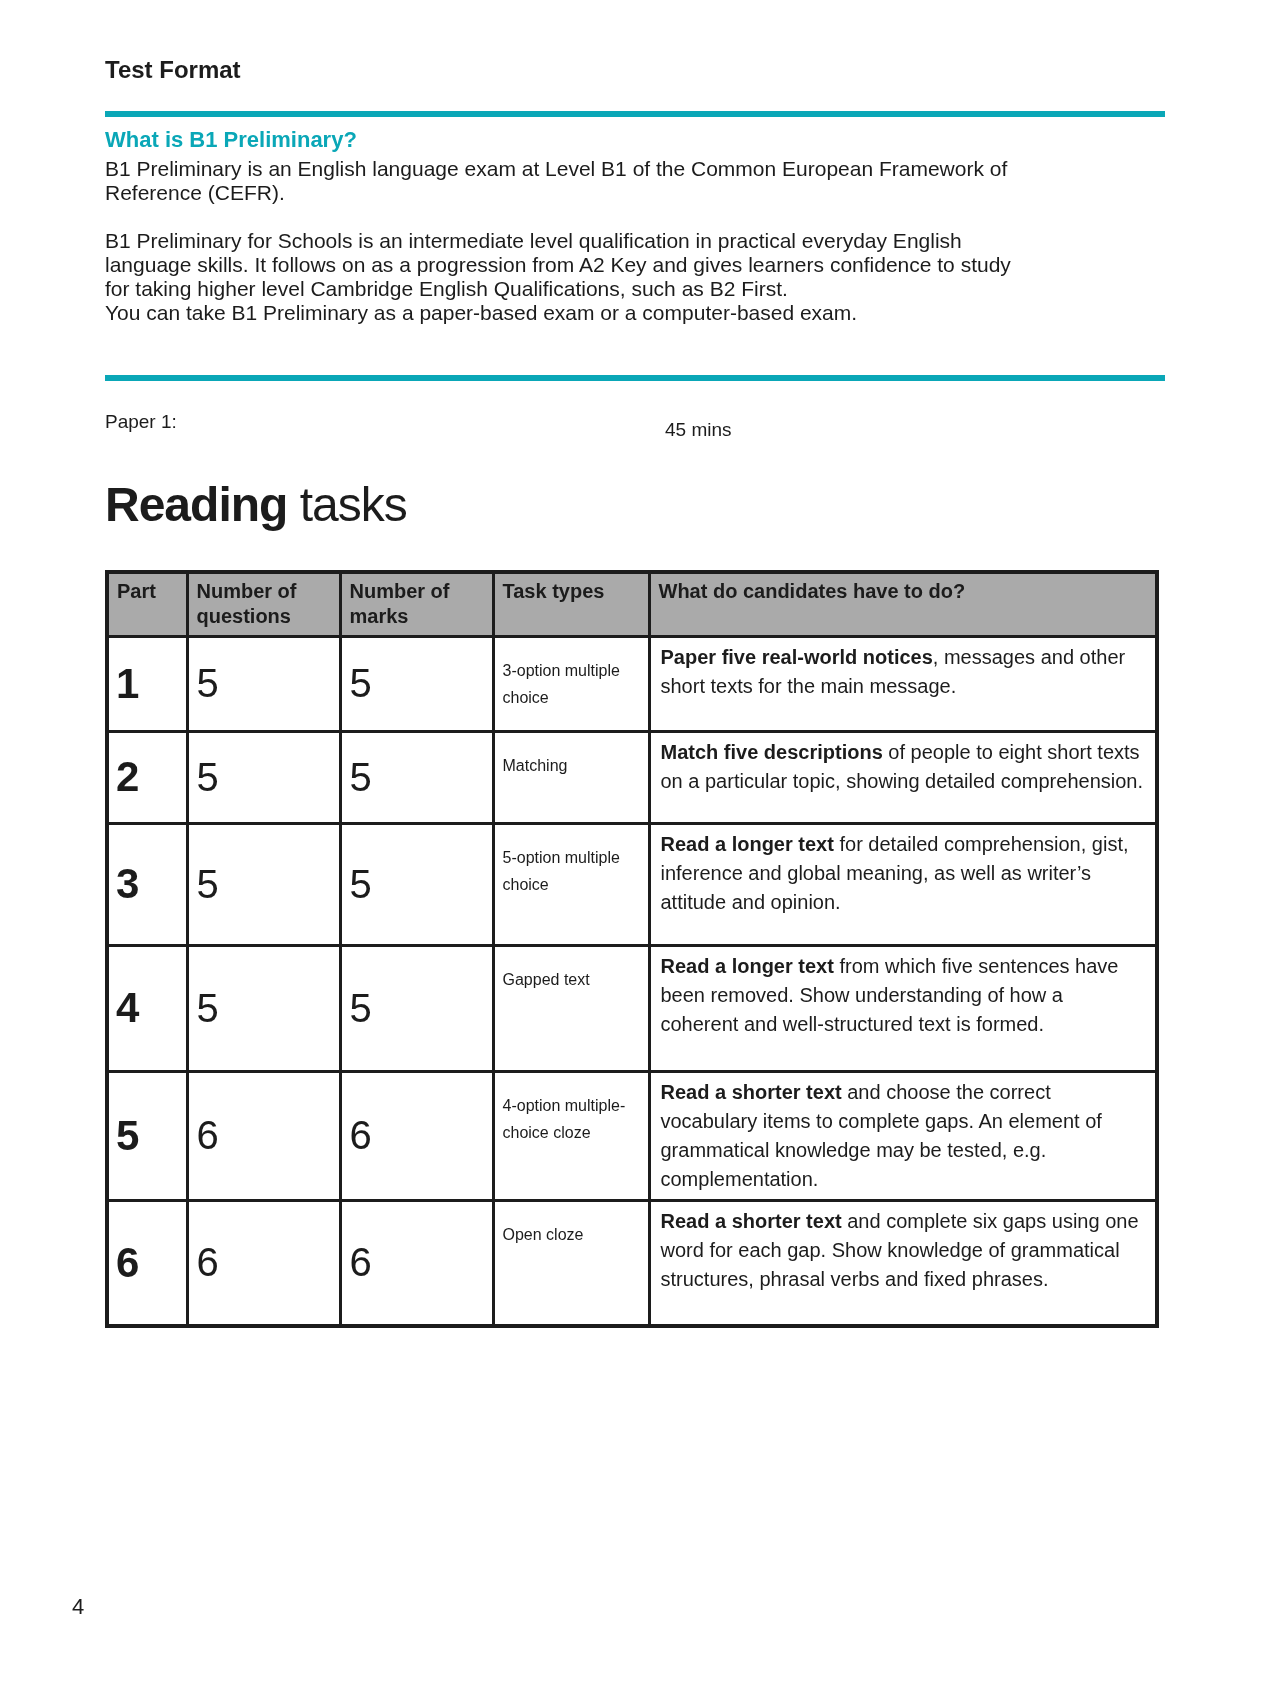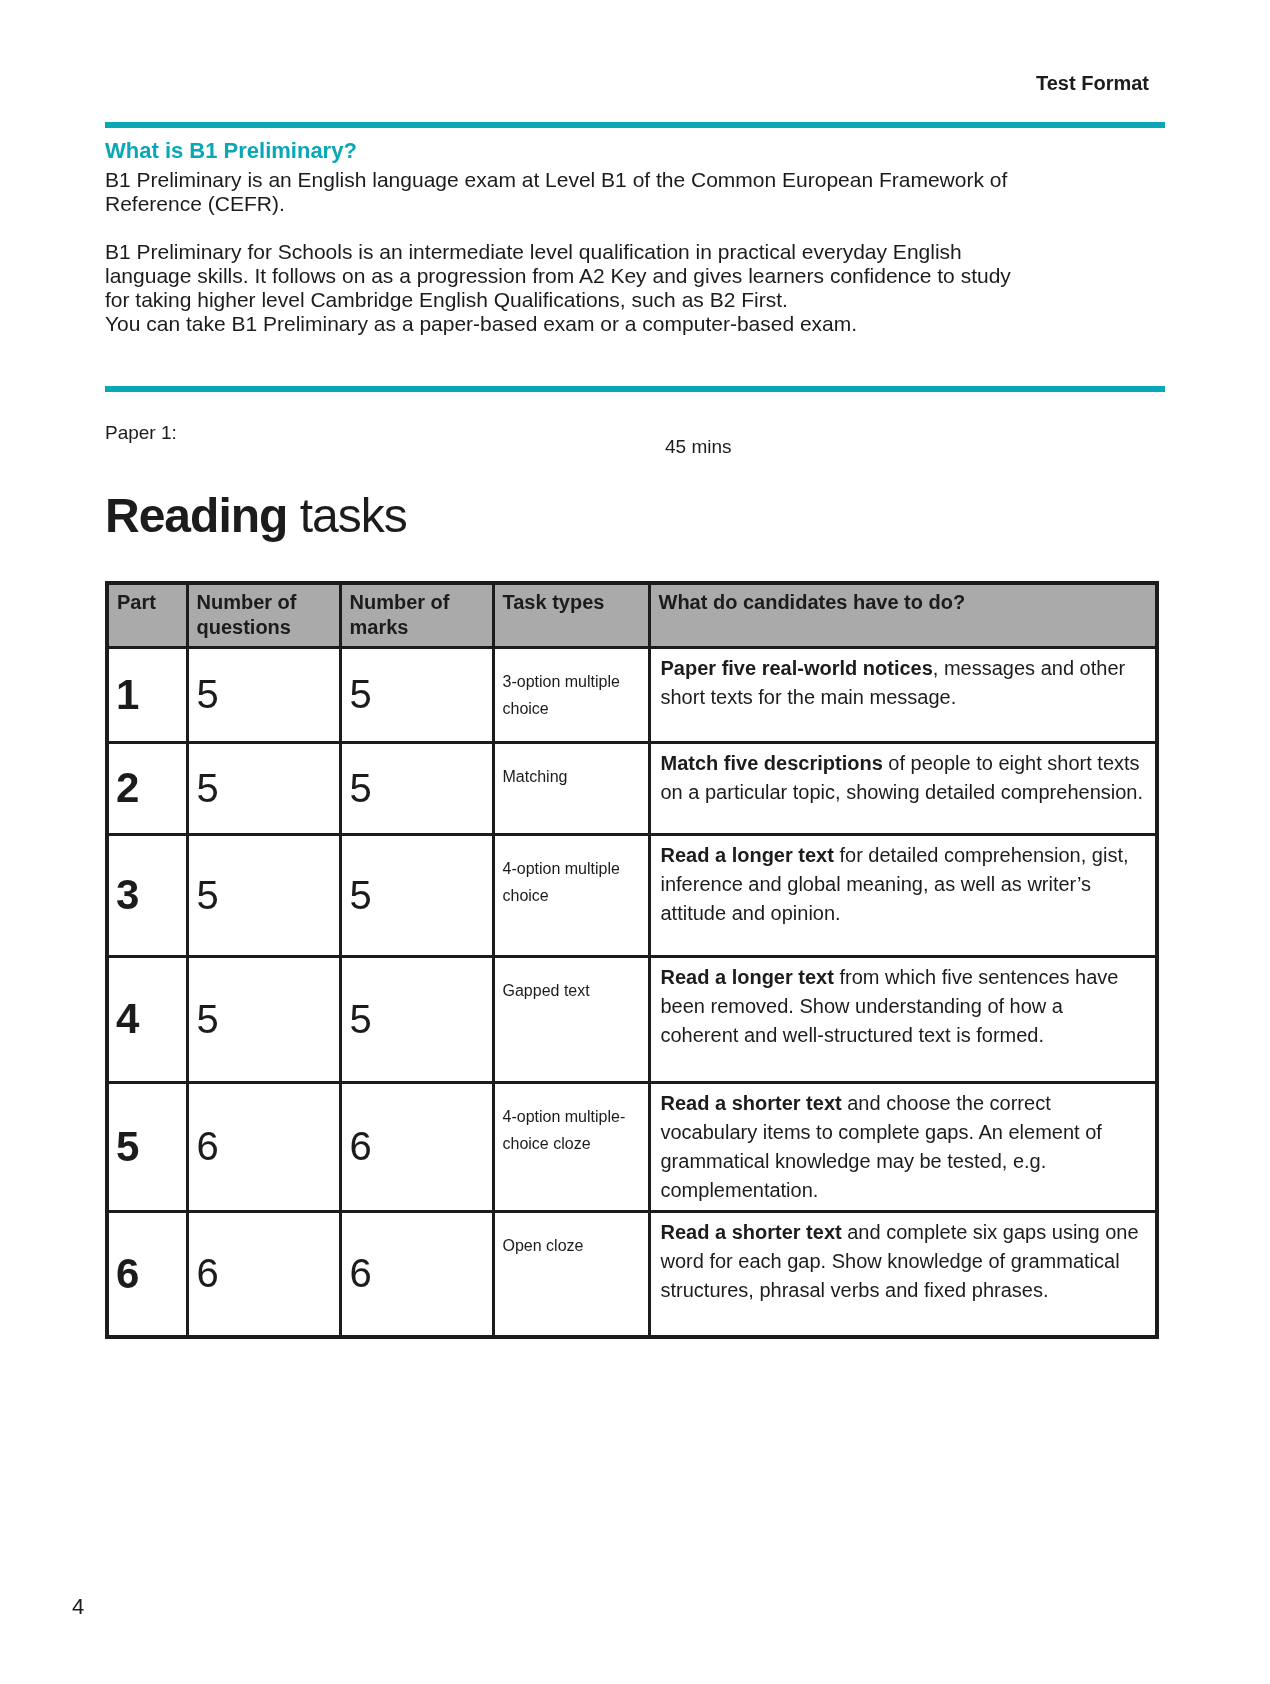--- a/index.html
+++ b/index.html
@@ -12,24 +12,24 @@
     position:relative;
     width:1270px;
     height:1684px;
     background:#ffffff;
     color:var(--ink);
     font-family:"Liberation Sans", sans-serif;
     overflow:hidden;
   }
   .content{padding:56px 105px 0 105px;}
   .doc-title{
-    text-align:right;
-    font-size:20px;
-    font-weight:bold;
-    margin:16px;
+    text-align:left;
+    font-size:24px;
+    font-weight:bold;
+    margin:0;
   }
   .rule{
     height:6px;
     background:var(--teal);
     border:none;
     margin:0;
   }
   .rule-top{margin-top:27px;}
   .rule-mid{margin-top:50px;}
   .teal-heading{
@@ -48,21 +48,21 @@
   .par-gap{margin-top:24px;}
   .paper-row{
     position:relative;
     margin-top:30px;
     font-size:19px;
     height:30px;
   }
   .paper-duration{
     position:absolute;
     left:560px;
-    top:14px;
+    top:8px;
   }
   .reading-title{
     margin:36px 0 0 0;
     font-size:48px;
     font-weight:normal;
     letter-spacing:-1px;
   }
   .reading-title .bold{font-weight:bold;}
   table.tasks{
     border-collapse:collapse;
@@ -188,21 +188,21 @@
           <td class="num">5</td>
           <td class="num">5</td>
           <td class="type">Matching</td>
           <td class="what"><span class="lead">Match five descriptions</span><span> of people to eight short texts on a particular topic, showing detailed comprehension.</span></td>
         </tr>
 
         <tr class="h-r3">
           <td class="part">3</td>
           <td class="num">5</td>
           <td class="num">5</td>
-          <td class="type">4-option multiple choice</td>
+          <td class="type">5-option multiple choice</td>
           <td class="what"><span class="lead">Read a longer text</span><span> for detailed comprehension, gist, inference and global meaning, as well as writer’s attitude and opinion.</span></td>
         </tr>
 
         <tr class="h-r4">
           <td class="part">4</td>
           <td class="num">5</td>
           <td class="num">5</td>
           <td class="type">Gapped text</td>
           <td class="what"><span class="lead">Read a longer text</span><span> from which five sentences have been removed. Show understanding of how a coherent and well-structured text is formed.</span></td>
         </tr>

